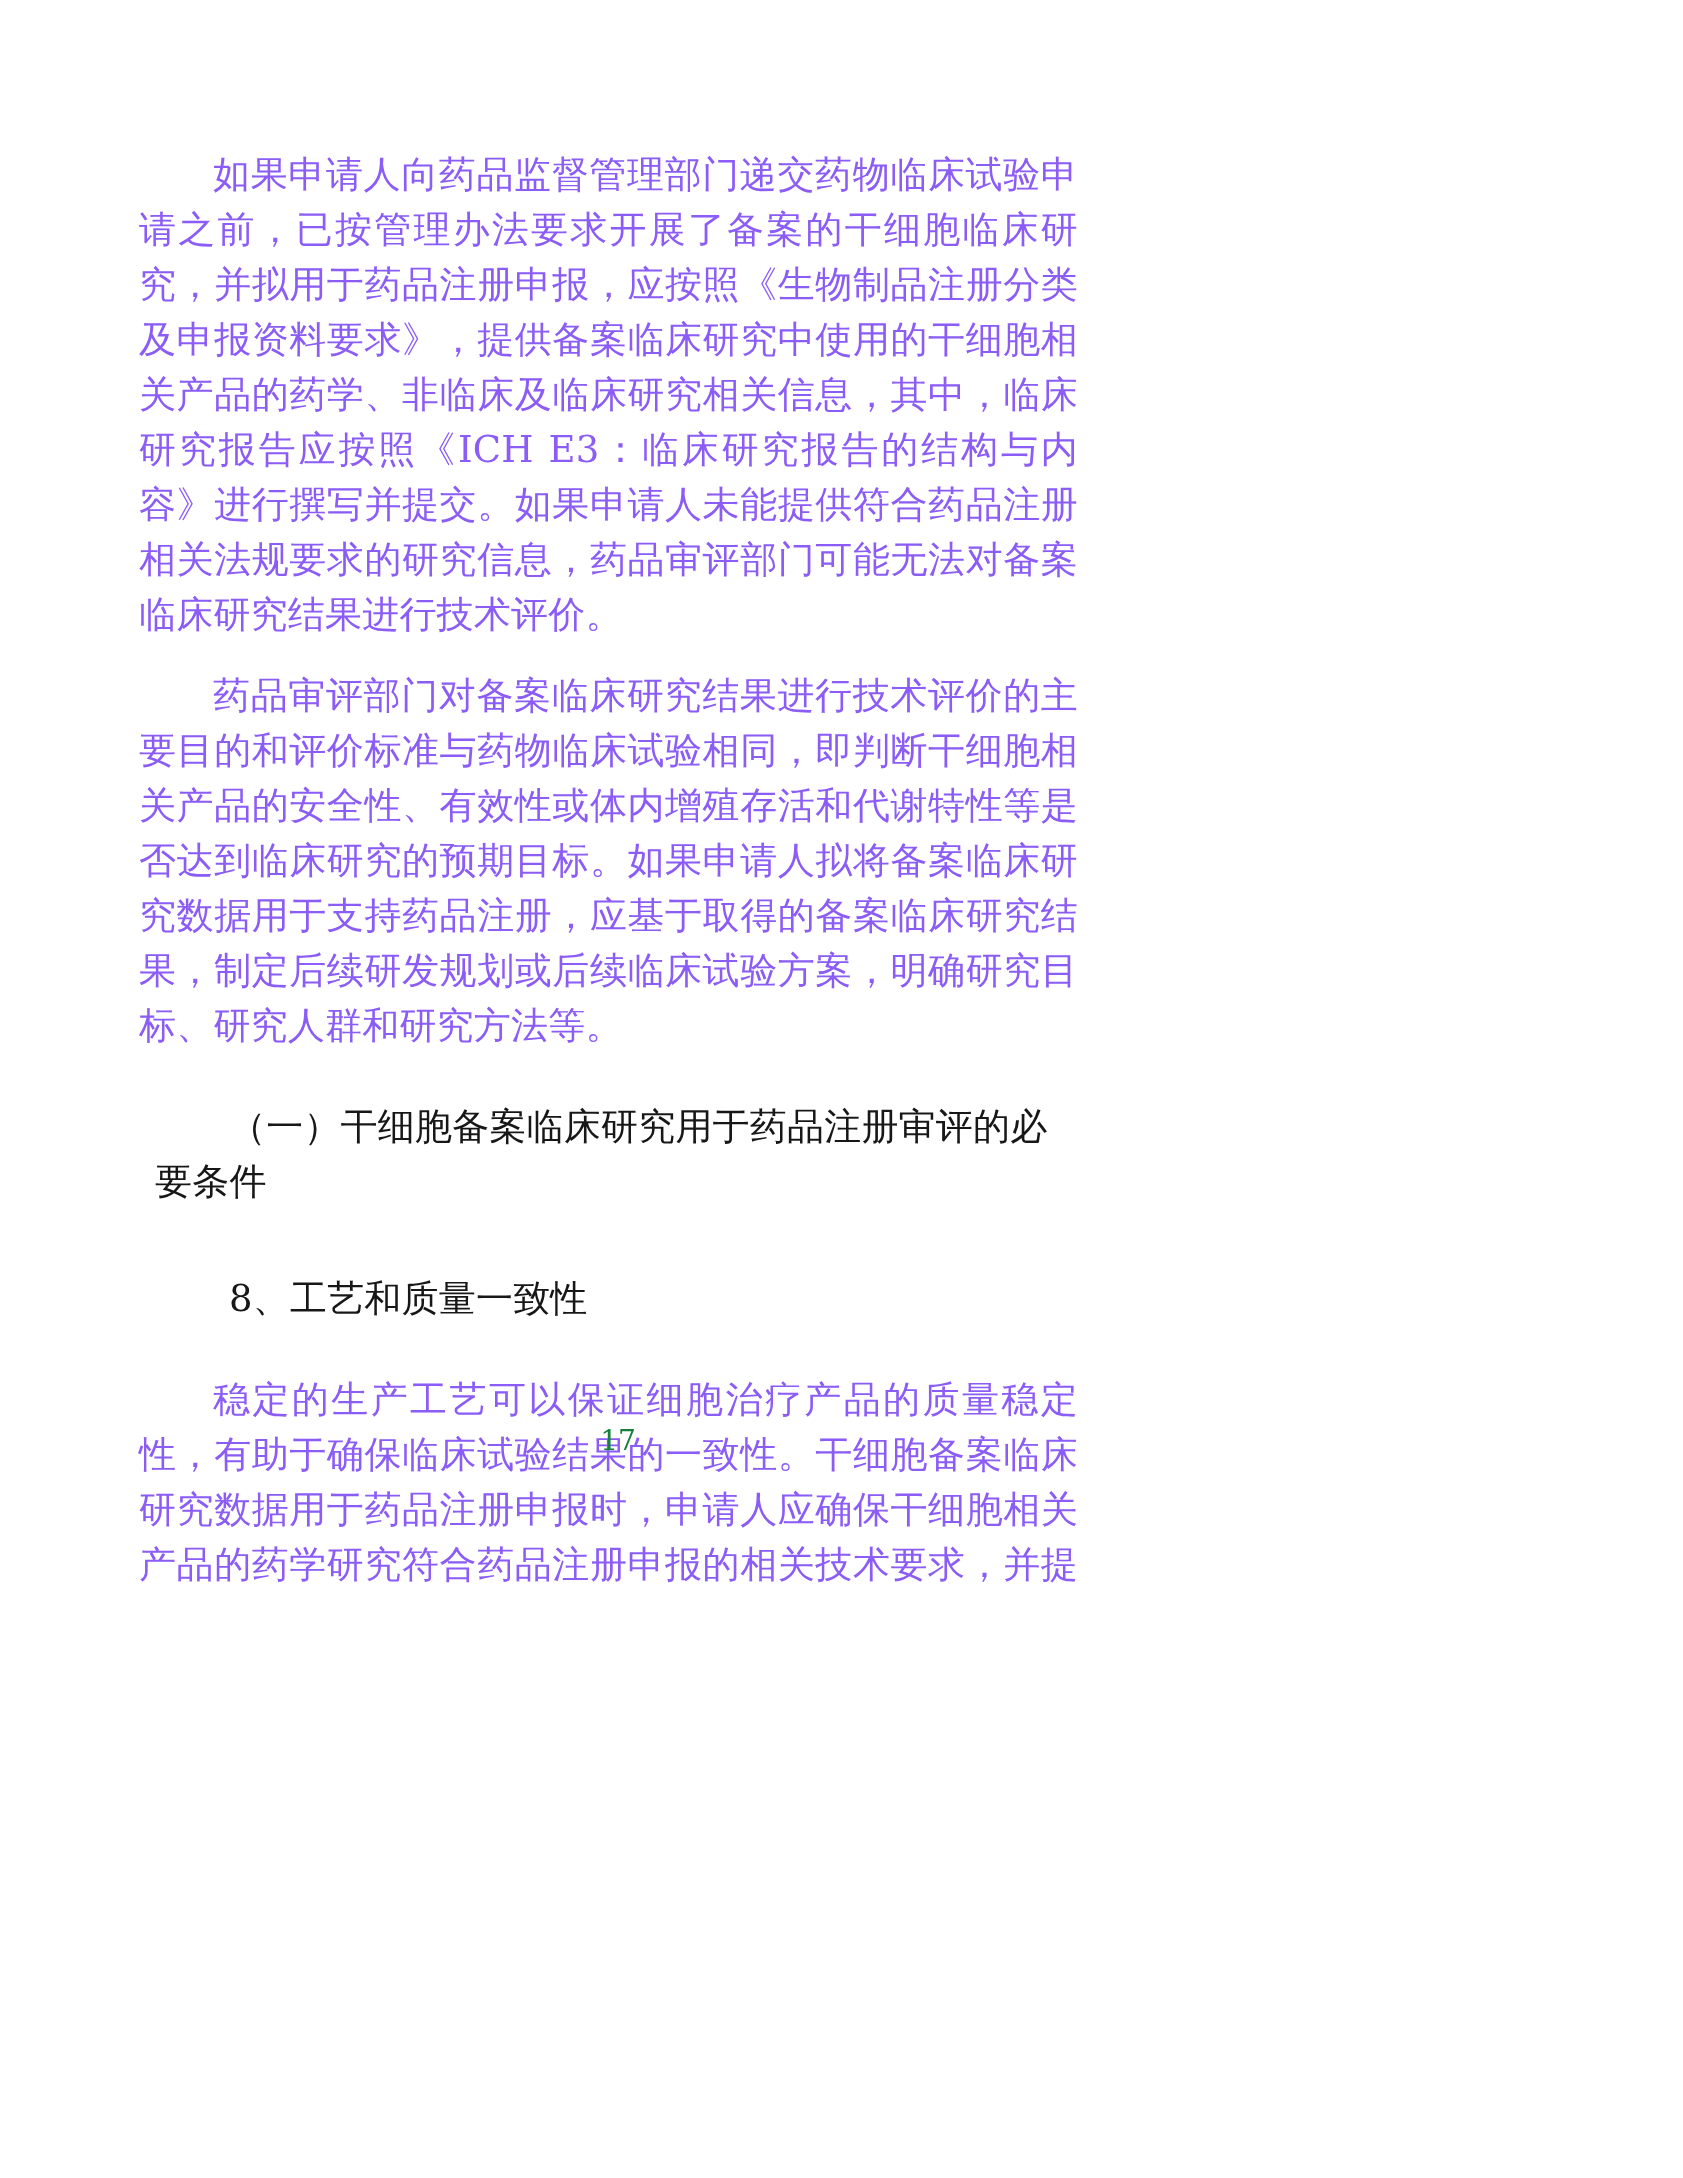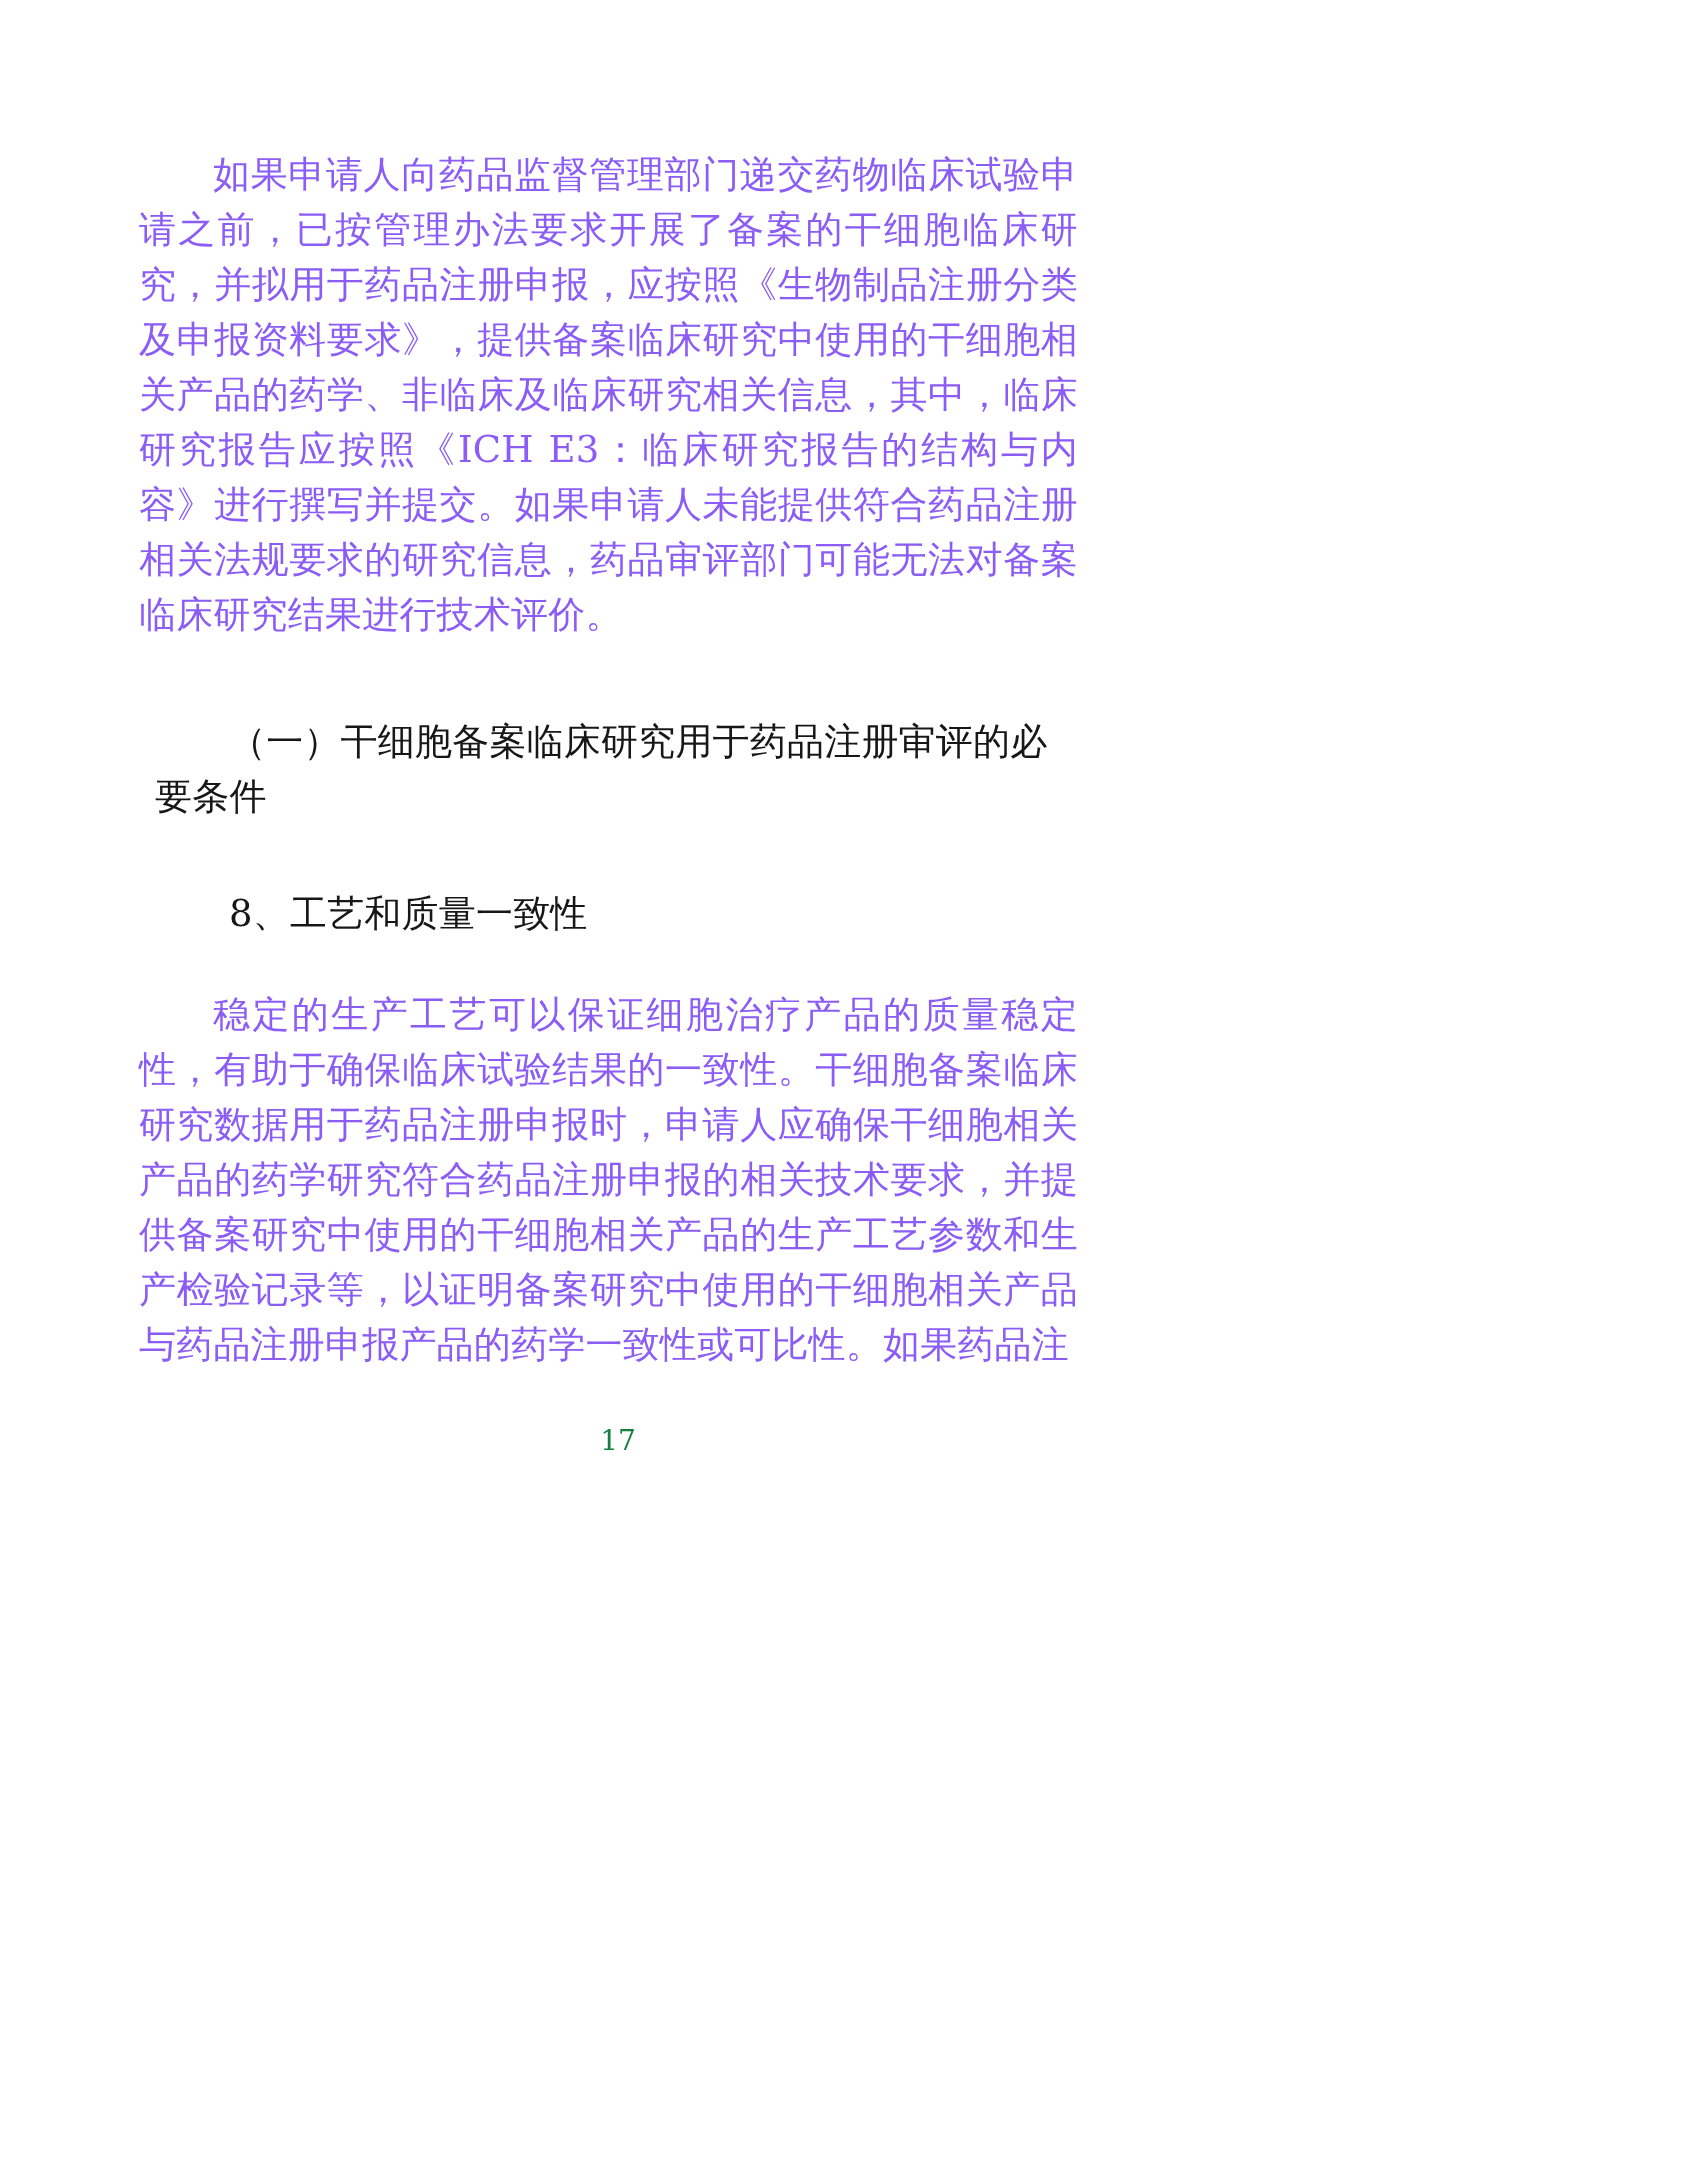--- a/index.html
+++ b/index.html
@@ -80,20 +80,21 @@
 </head>
 <body>
 
 <div class="page">
   <div class="page-body">
 
     <p class="para indent">如果申请人向药品监督管理部门递交药物临床试验申请之前，已按管理办法要求开展了备案的干细胞临床研究，并拟用于药品注册申报，应按照《生物制品注册分类及申报资料要求》，提供备案临床研究中使用的干细胞相关产品的药学、非临床及临床研究相关信息，其中，临床研究报告应按照《ICH E3：临床研究报告的结构与内容》进行撰写并提交。如果申请人未能提供符合药品注册相关法规要求的研究信息，药品审评部门可能无法对备案临床研究结果进行技术评价。</p>
 
     <div class="gap-sm"></div>
 
+    <p class="para indent">药品审评部门对备案临床研究结果进行技术评价的主要目的和评价标准与药物临床试验相同，即判断干细胞相关产品的安全性、有效性或体内增殖存活和代谢特性等是否达到临床研究的预期目标。如果申请人拟将备案临床研究数据用于支持药品注册，应基于取得的备案临床研究结果，制定后续研发规划或后续临床试验方案，明确研究目标、研究人群和研究方法等。</p>
 
     <div class="gap-md"></div>
 
     <p class="heading">（一）干细胞备案临床研究用于药品注册审评的必要条件</p>
 
     <div class="gap-md"></div>
 
     <p class="heading">8、工艺和质量一致性</p>
 
     <div class="gap-md"></div>

